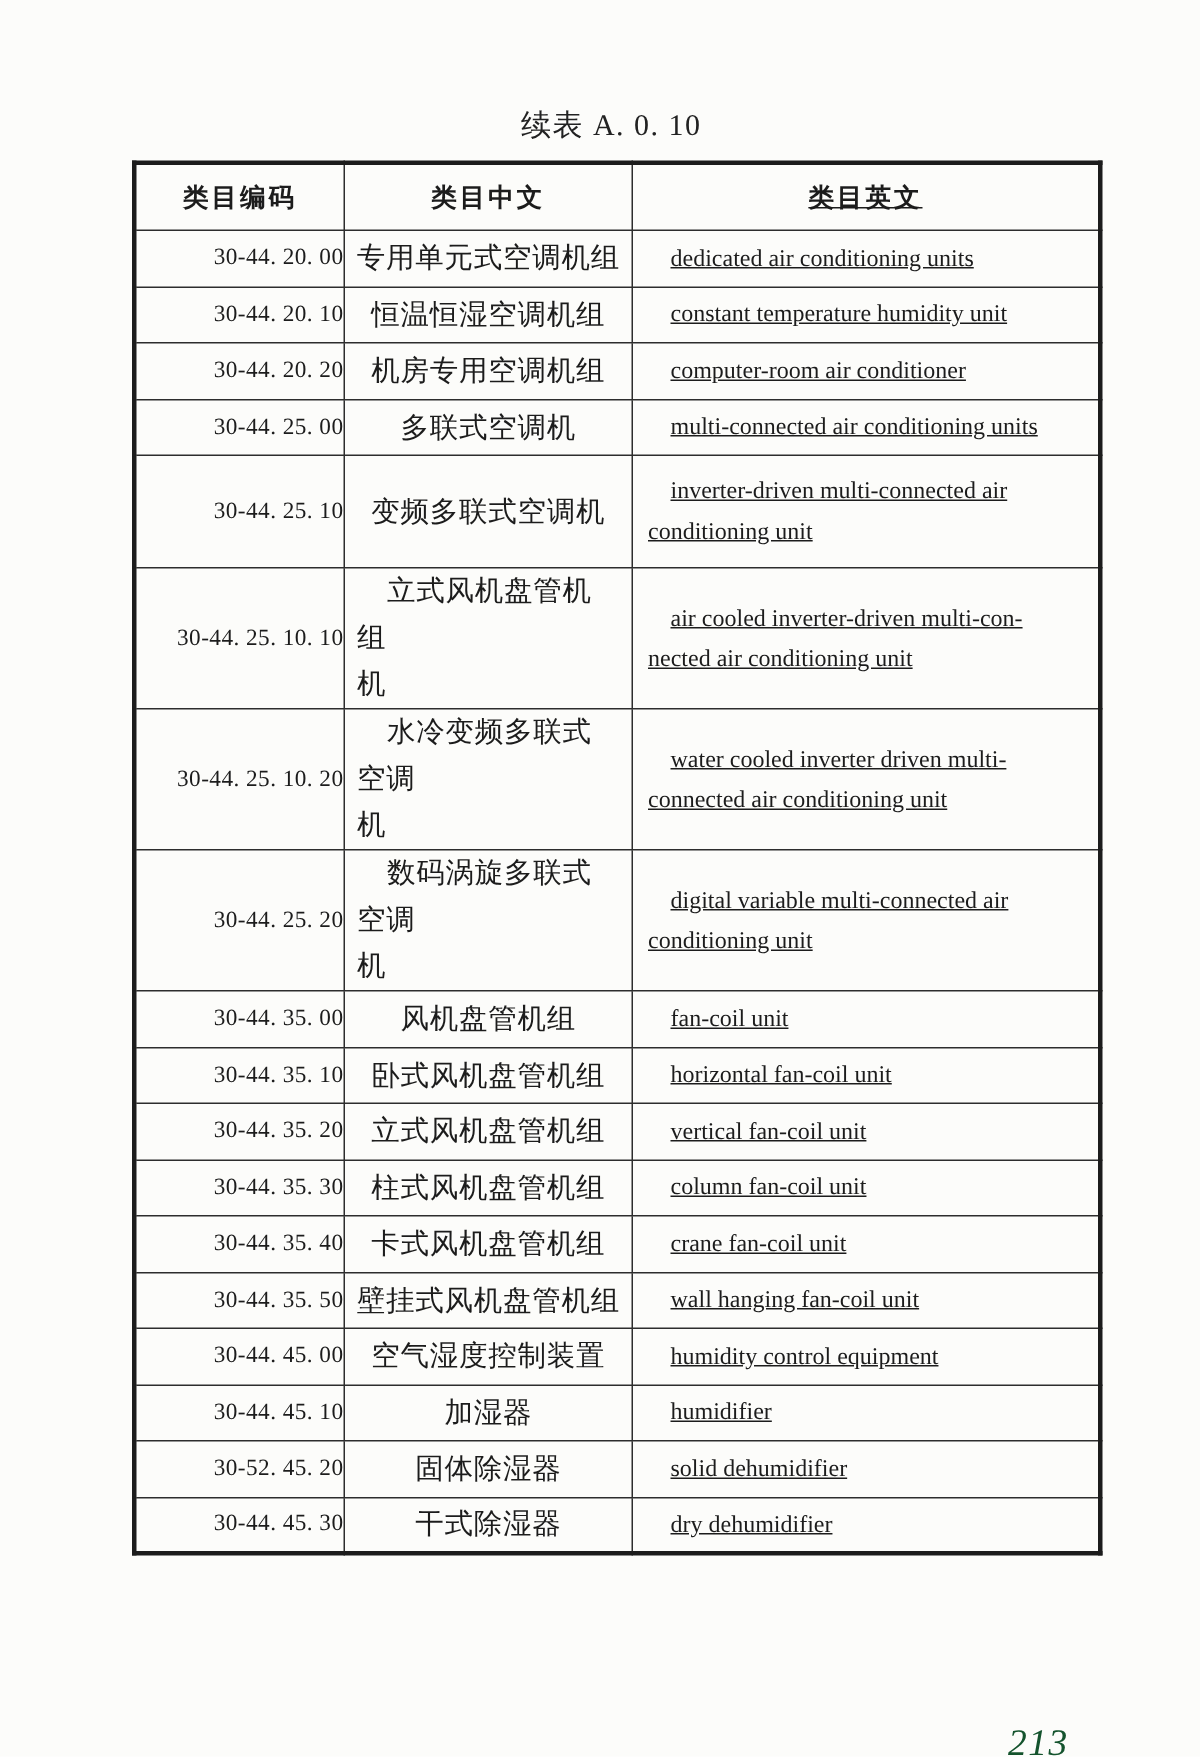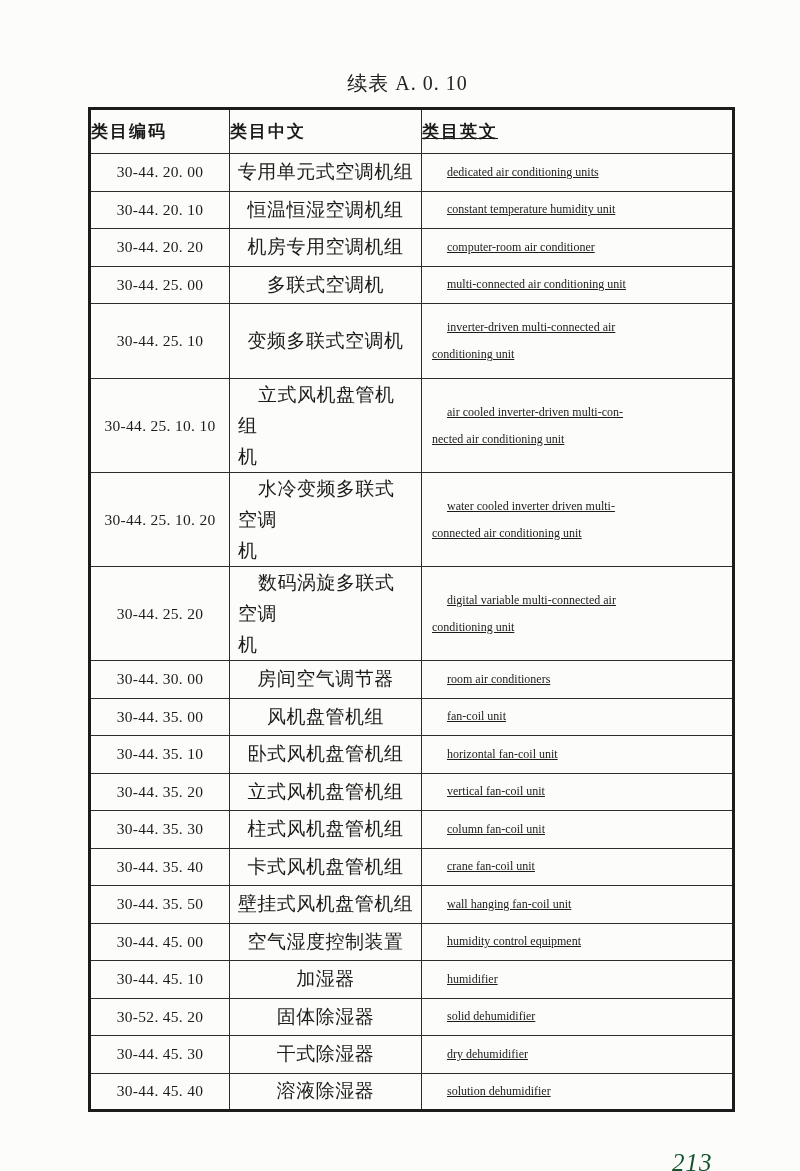--- a/index.html
+++ b/index.html
@@ -45,46 +45,46 @@
     padding: 0;
     vertical-align: middle;
     color: #1c1c1c;
   }
   .cls-table thead tr { height: 45px; }
   .cls-table tr.single { height: 37.5px; }
   .cls-table tr.double { height: 75px; }
   .cls-table th {
     font-size: 17px;
     font-weight: 600;
-    text-align: left;
+    text-align: center;
     letter-spacing: 2px;
   }
   th.col-code, td.col-code { width: 138px; }
   th.col-zh,  td.col-zh  { width: 191px; }
   th.col-en,  td.col-en  { width: 310px; text-decoration: underline; }
   td.col-code {
-    text-align: center;
+    text-align: right;
     font-size: 15.5px;
     letter-spacing: 0.3px;
     white-space: nowrap;
   }
   td.col-zh {
     font-size: 19px;
     letter-spacing: 0.5px;
   }
   td.col-zh.center { text-align: center; }
   td.col-zh.wrap {
     text-align: left;
     padding: 0 8px 0 8px;
     text-indent: 20px;
     white-space: pre-line;
     line-height: 31px;
   }
   td.col-en {
-    font-size: 12px;
+    font-size: 16px;
     text-align: left;
     padding: 0 8px 0 10px;
     text-indent: 15px;
     white-space: pre-line;
     line-height: 27px;
   }
   .page-number {
     position: absolute;
     top: 1149px;
     left: 672px;
@@ -121,21 +121,21 @@
           <td class="col-en">constant temperature humidity unit</td>
         </tr>
         <tr class="single">
           <td class="col-code">30-44. 20. 20</td>
           <td class="col-zh center">机房专用空调机组</td>
           <td class="col-en">computer-room air conditioner</td>
         </tr>
         <tr class="single">
           <td class="col-code">30-44. 25. 00</td>
           <td class="col-zh center">多联式空调机</td>
-          <td class="col-en">multi-connected air conditioning unit</td>
+          <td class="col-en">multi-connected air conditioning units</td>
         </tr>
         <tr class="double">
           <td class="col-code">30-44. 25. 10</td>
           <td class="col-zh center">变频多联式空调机</td>
           <td class="col-en">inverter-driven  multi-connected  air
 conditioning unit</td>
         </tr>
         <tr class="double">
           <td class="col-code">30-44. 25. 10. 10</td>
           <td class="col-zh wrap">立式风机盘管机组
@@ -151,25 +151,20 @@
 connected air conditioning unit</td>
         </tr>
         <tr class="double">
           <td class="col-code">30-44. 25. 20</td>
           <td class="col-zh wrap">数码涡旋多联式空调
 机</td>
           <td class="col-en">digital  variable  multi-connected  air
 conditioning unit</td>
         </tr>
         <tr class="single">
-          <td class="col-code">30-44. 30. 00</td>
-          <td class="col-zh center">房间空气调节器</td>
-          <td class="col-en">room air conditioners</td>
-        </tr>
-        <tr class="single">
           <td class="col-code">30-44. 35. 00</td>
           <td class="col-zh center">风机盘管机组</td>
           <td class="col-en">fan-coil unit</td>
         </tr>
         <tr class="single">
           <td class="col-code">30-44. 35. 10</td>
           <td class="col-zh center">卧式风机盘管机组</td>
           <td class="col-en">horizontal fan-coil unit</td>
         </tr>
         <tr class="single">
@@ -205,23 +200,18 @@
         <tr class="single">
           <td class="col-code">30-52. 45. 20</td>
           <td class="col-zh center">固体除湿器</td>
           <td class="col-en">solid dehumidifier</td>
         </tr>
         <tr class="single">
           <td class="col-code">30-44. 45. 30</td>
           <td class="col-zh center">干式除湿器</td>
           <td class="col-en">dry dehumidifier</td>
         </tr>
-        <tr class="single">
-          <td class="col-code">30-44. 45. 40</td>
-          <td class="col-zh center">溶液除湿器</td>
-          <td class="col-en">solution dehumidifier</td>
-        </tr>
       </tbody>
   </table>
 
   <div class="page-number">213</div>
 
 </div>
 
 </body></html>

